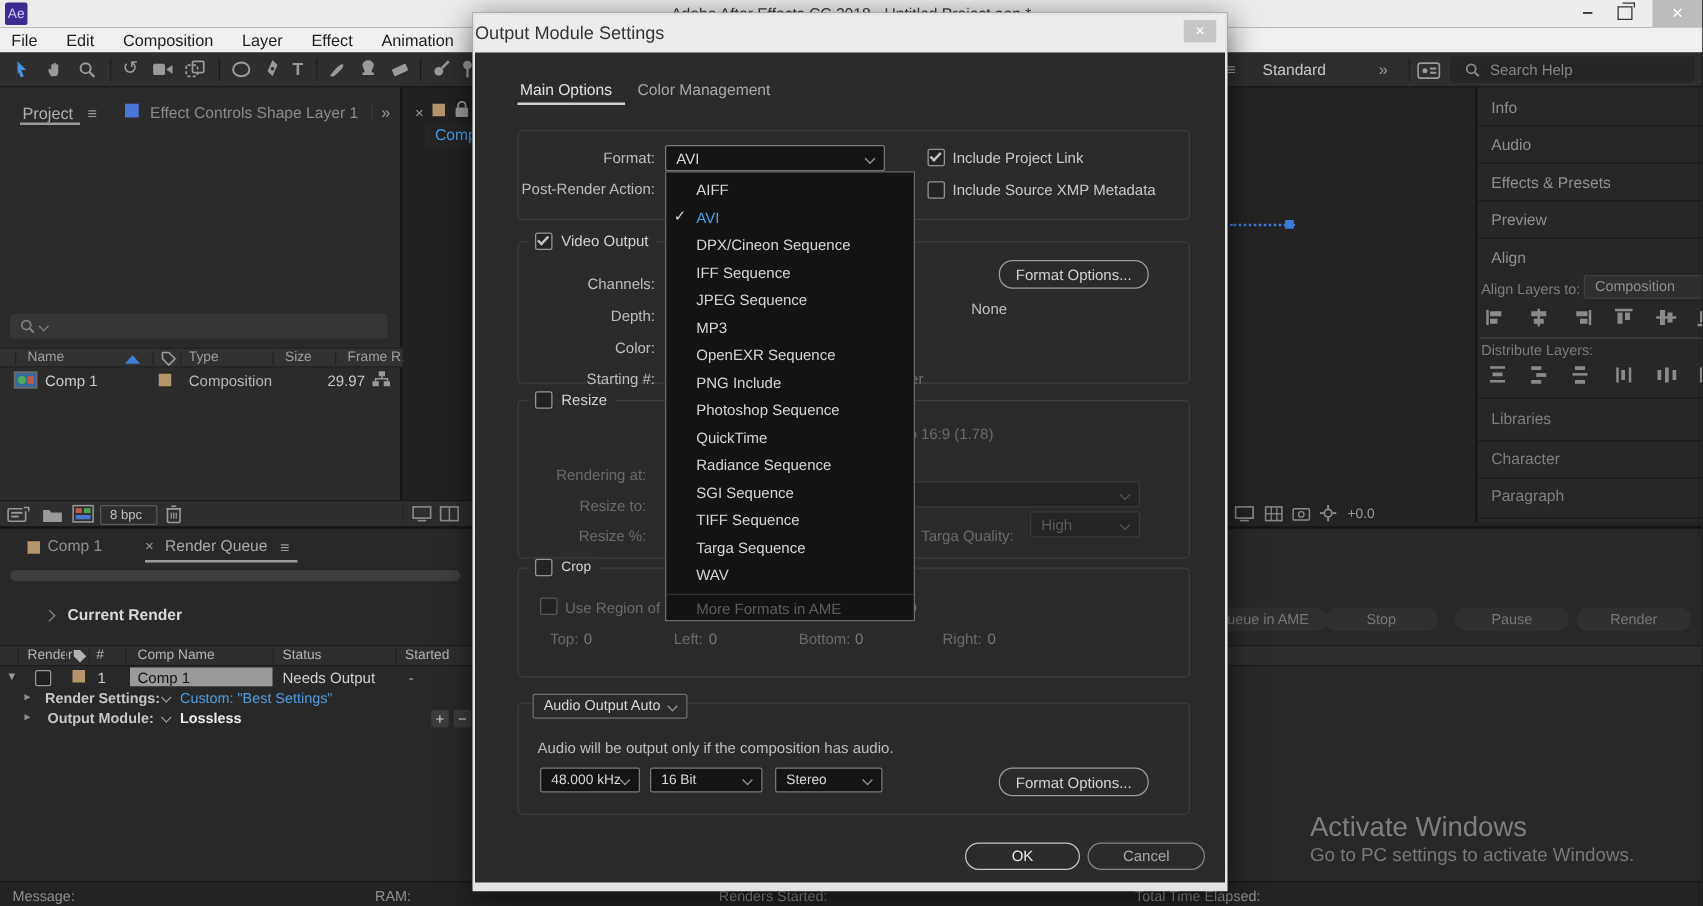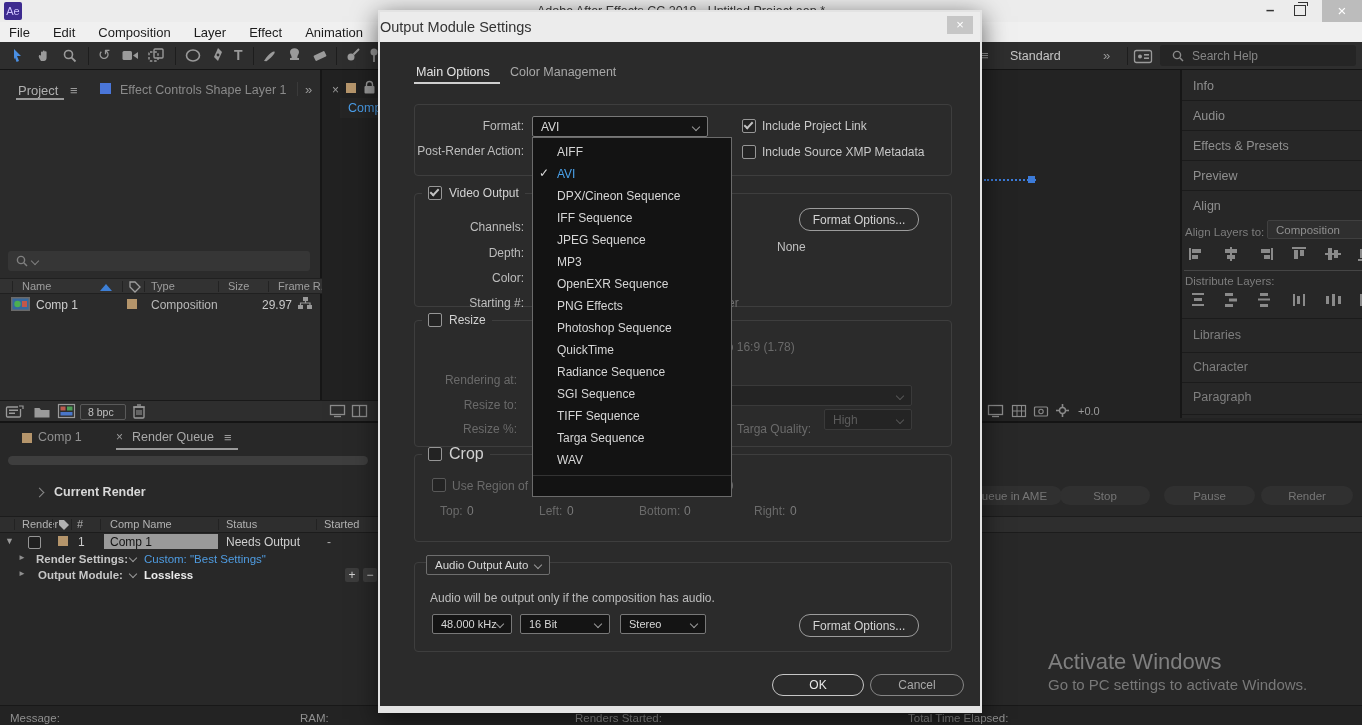--- a/index.html
+++ b/index.html
@@ -495,21 +495,21 @@
     <div class="t r" style="left:57px;top:410px;width:80px;color:#6a6a6a;">Resize %:</div>
     <div class="t" style="left:357px;top:410px;color:#6a6a6a;">Targa Quality:</div>
     <div class="combo dis" style="left:444px;top:397px;width:88px;height:21px;">
       <span>High</span>
         <span class="chev"></span>
     </div>
 
     <div class="grp" style="left:34px;top:442px;width:536px;height:86px;"></div>
     <div class="legend" style="left:42px;top:435px;">
       <span class="cbi"></span>
-      <span style="font-size:16px;">Crop</span>
+      <span style="font-size:11px;">Crop</span>
     </div>
     <div class="cb dis" style="left:52px;top:466px;"></div>
     <div class="t" style="left:72px;top:467px;color:#6a6a6a;">Use Region of Interest</div>
     <div class="t" style="left:228px;top:467px;color:#6a6a6a;">Final Size: 1920 x 1080</div>
     <div class="t" style="left:60px;top:492px;color:#6a6a6a;">Top:</div>
     <div class="t" style="left:87px;top:492px;color:#7a7a7a;">0</div>
     <div class="t" style="left:159px;top:492px;color:#6a6a6a;">Left:</div>
     <div class="t" style="left:187px;top:492px;color:#7a7a7a;">0</div>
     <div class="t" style="left:259px;top:492px;color:#6a6a6a;">Bottom:</div>
     <div class="t" style="left:304px;top:492px;color:#7a7a7a;">0</div>
@@ -547,25 +547,26 @@
 
     <div class="box" style="left:152px;top:125px;width:200px;height:360px;background:#131313;border:1px solid #6b6b6b;box-sizing:border-box;z-index:20;">
       <div class="dd-item" style="top:3px;">AIFF</div>
       <div class="dd-item" style="top:25px;color:#4aa0e8;">AVI</div>
       <div class="t" style="left:6px;top:28px;color:#d8d8d8;font-size:12px;">✓</div>
       <div class="dd-item" style="top:47px;">DPX/Cineon Sequence</div>
       <div class="dd-item" style="top:69px;">IFF Sequence</div>
       <div class="dd-item" style="top:91px;">JPEG Sequence</div>
       <div class="dd-item" style="top:113px;">MP3</div>
       <div class="dd-item" style="top:135px;">OpenEXR Sequence</div>
-      <div class="dd-item" style="top:157px;">PNG Effects</div>
+      <div class="dd-item" style="top:157px;">PNG Include</div>
       <div class="dd-item" style="top:179px;">Photoshop Sequence</div>
       <div class="dd-item" style="top:201px;">QuickTime</div>
       <div class="dd-item" style="top:223px;">Radiance Sequence</div>
       <div class="dd-item" style="top:245px;">SGI Sequence</div>
       <div class="dd-item" style="top:267px;">TIFF Sequence</div>
       <div class="dd-item" style="top:311px;">WAV</div>
       <div class="dd-item" style="top:289px;">Targa Sequence</div>
       <div class="hline" style="left:0;top:337px;width:198px;background:#333;"></div>
+      <div class="dd-item" style="top:338px;color:#5c5c5c;">More Formats in AME</div>
     </div>
   </div>
 
 </div>
 
 </body></html>

